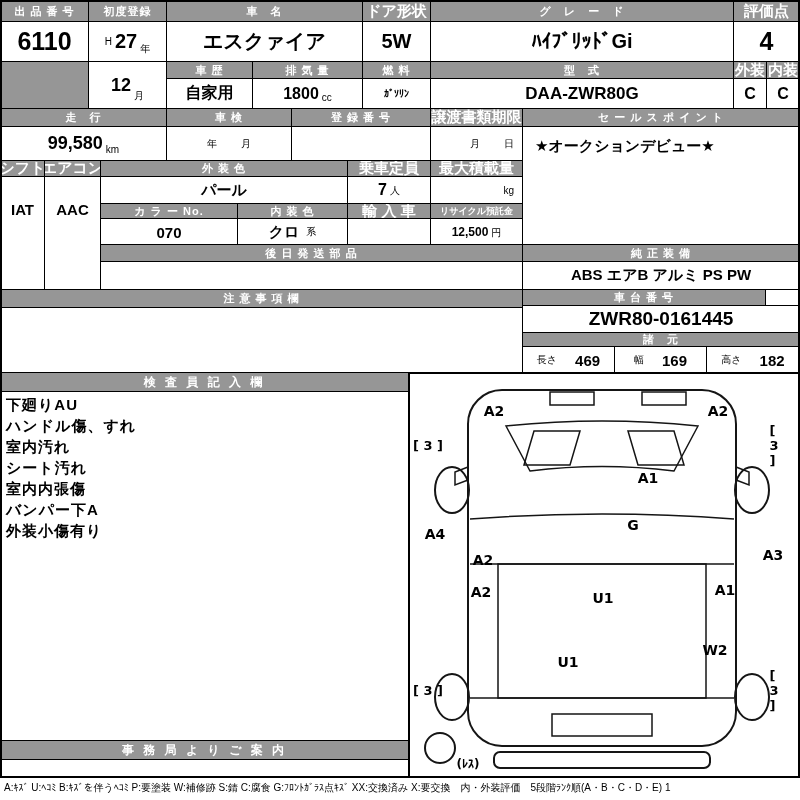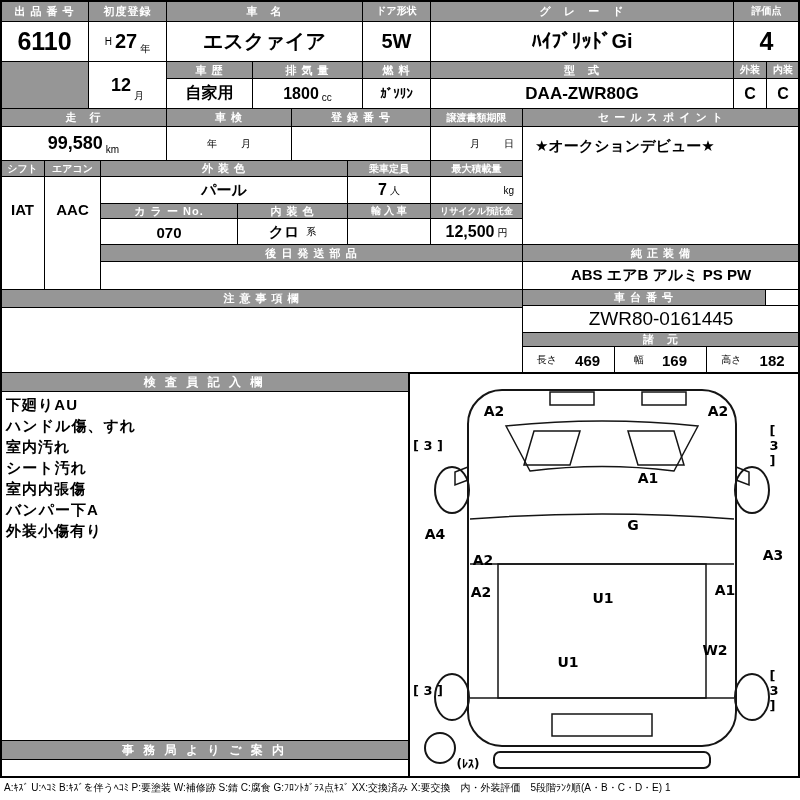--- a/index.html
+++ b/index.html
@@ -2,32 +2,32 @@
 <html><head>
 <meta charset="utf-8">
 <style>
   html,body{margin:0;padding:0}
   body{width:800px;height:800px;background:#fff;color:#000;
        font-family:"Liberation Sans","DejaVu Sans",sans-serif;position:relative;overflow:hidden}
   .sheet{position:relative;width:800px;height:800px}
   .cell{position:absolute;box-sizing:border-box;border:1px solid #000;background:#fff;
         display:flex;align-items:center;justify-content:center;overflow:hidden;white-space:nowrap}
   .hdr{background:#969696;color:#fff;font-weight:bold;font-size:11px;letter-spacing:1px}
-  .h10{font-size:10px;letter-spacing:0}
+  .h10{font-size:15px;letter-spacing:0}
   .h12{font-size:12px;letter-spacing:3px}
   .fillgray{background:#969696}
   .b25{font-size:25px;font-weight:bold}
   .b20{font-size:20px;font-weight:bold}
-  .b19{font-size:19px;font-weight:normal}
+  .b19{font-size:19px;font-weight:bold}
   .b18{font-size:18px;font-weight:bold}
   .b17{font-size:17px;font-weight:bold}
   .b16{font-size:16px;font-weight:bold}
   .b15{font-size:15px;font-weight:bold}
-  .b14{font-size:16px;font-weight:bold}
-  .f13{font-size:13px;font-weight:bold}
+  .b14{font-size:12px;font-weight:bold}
+  .f13{font-size:10px;font-weight:bold}
   .sm{font-size:10px;font-weight:normal}
   .g6{gap:18px}.g3{gap:3px}.g24{gap:24px}
   .ta{align-items:flex-start;padding-top:24px}
   .salesbox{align-items:flex-start;justify-content:flex-start;padding:10px 12px}
   .right{justify-content:flex-end;padding-right:8px}
   .unitb{align-self:flex-end;padding-bottom:5px}
   .noteswrap{position:absolute;left:6px;top:394px;width:396px}
   .note-line{font-size:15px;font-weight:600;line-height:21px;letter-spacing:1px}
   .diagram{position:absolute;left:408px;top:372px;width:392px;height:406px;
            box-sizing:border-box;border:2px solid #000;background:#fff}

